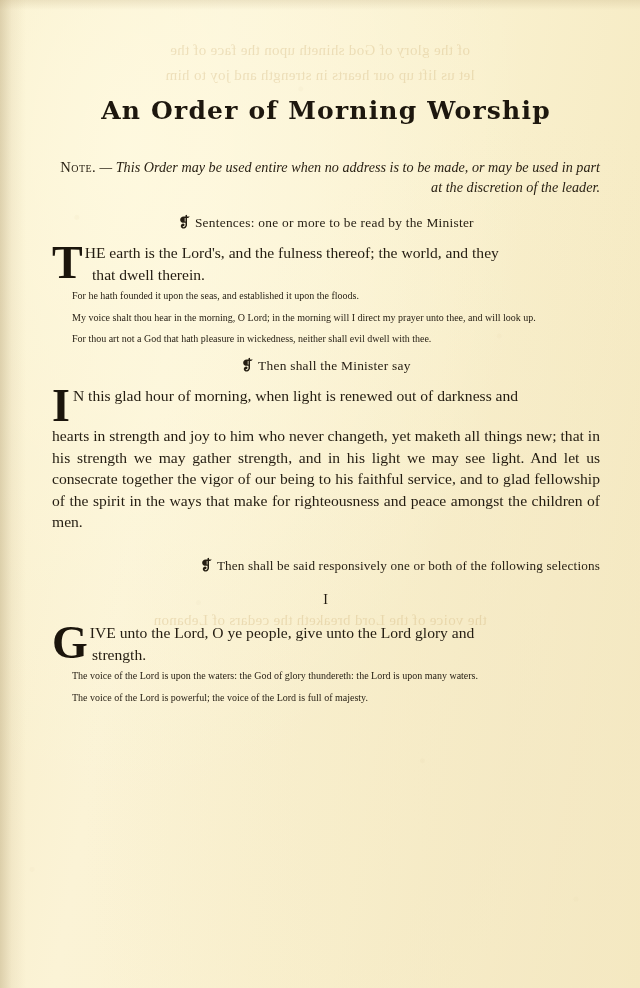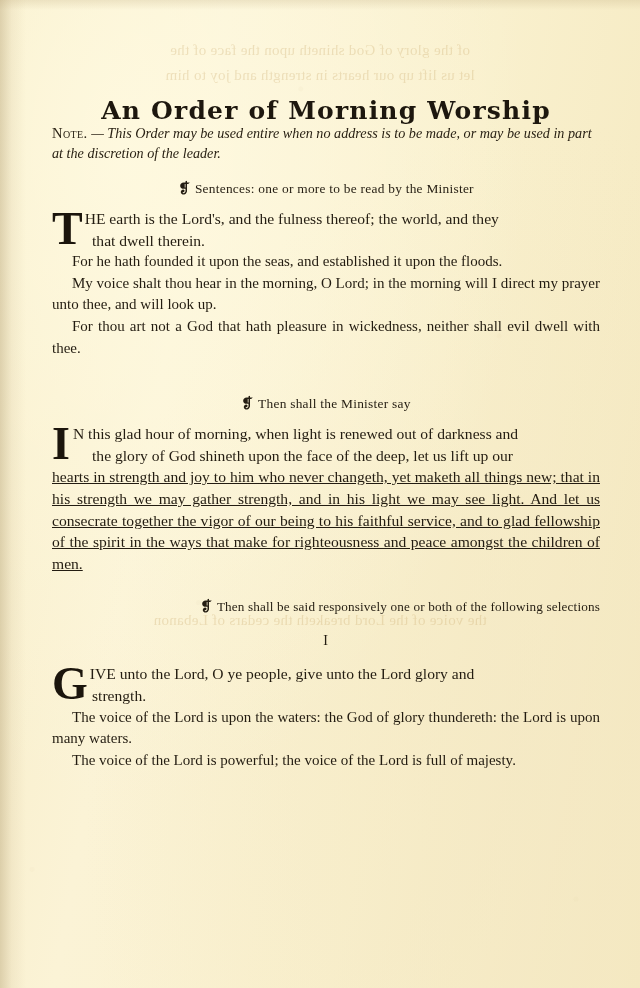--- a/index.html
+++ b/index.html
@@ -86,21 +86,22 @@
     color: #1d170e;
     line-height: 1;
   }
   h1.title .blk {
     font-family: "DejaVu Serif", serif;
     font-weight: 700;
     font-style: normal;
   }
 
   .note {
-    text-align: left;
+    margin-top: 34px;
+    text-align: right;
     font-style: italic;
     font-size: 14.2px;
     line-height: 20px;
     color: #2a2215;
   }
   .note .lead {
     font-style: normal;
     font-variant: small-caps;
     font-size: 14.6px;
     letter-spacing: .4px;
@@ -125,21 +126,21 @@
   .roman {
     margin-top: 18px;
     text-align: center;
     font-size: 14px;
     letter-spacing: 1px;
   }
 
   p.body {
     margin: 0;
     text-indent: 20px;
-    font-size: 15px;
+    font-size: 10px;
     line-height: 21.6px;
     text-align: justify;
     color: #231c11;
     hyphens: none;
   }
   p.body + p.body { margin-top: 0; }
 
   .block { margin-top: 11px; }
 
   
@@ -156,21 +157,21 @@
     font-weight: 700;
     font-size: 46px;
     line-height: 38px;
     padding-right: 2px;
     margin-top: 2px;
     color: #1b150c;
   }
   .dropblock .dropcap.narrow { padding-right: 3px; }
   .dropblock .firstline { display: block; }
   .dropblock .hang { display: block; margin-left: 40px; }
-  .dropblock .rest { display: block; clear: both; text-decoration: underline; }
+  .dropblock .rest { display: block; clear: both; }
 </style>
 </head>
 <body>
 
 <div class="page">
 
   <div class="grain"></div>
   <div class="gutter"></div>
   <div class="edge-top"></div>
 
@@ -195,28 +196,27 @@
     <div class="dropblock block">
       <span class="dropcap">T</span>
       <span class="firstline">HE earth is the Lord's, and the fulness thereof;  the world, and they</span>
       <span class="hang">that dwell therein.</span>
     </div>
 
     <p class="body">For he hath founded it upon the seas, and established it upon the floods.</p>
     <p class="body">My voice shalt thou hear in the morning, O Lord;  in the morning will I direct my prayer unto thee, and will look up.</p>
     <p class="body">For thou art not a God that hath pleasure in wickedness, neither shall evil dwell with thee.</p>
 
-    <div class="rubric" style="margin-top:36px;">
+    <div class="rubric" style="margin-top:7px;">
       <span class="pilcrow">❡</span><span>Then shall the Minister say</span>
     </div>
 
     <div class="dropblock block">
       <span class="dropcap narrow">I</span>
       <span class="firstline">N this glad hour of morning, when light is renewed out of darkness and</span>
-      <span class="hang">the glory of God shineth upon the face of the  deep, let us  lift  up  our</span>
       <span class="rest">hearts in strength and joy to him who never changeth, yet maketh all things new;  that in his strength we may gather strength, and in his light we may see light.    And let us consecrate together the vigor of our being to his faithful service, and to glad fellowship of the spirit in the ways that make for righteousness and peace amongst the children of men.</span>
     </div>
 
     <div class="rubric wide" style="margin-top:24px;">
       <span class="pilcrow">❡</span><span>Then shall be said responsively one or both of the following selections</span>
     </div>
 
     <div class="roman">I</div>
 
     <div class="dropblock block" style="margin-top:14px;">

